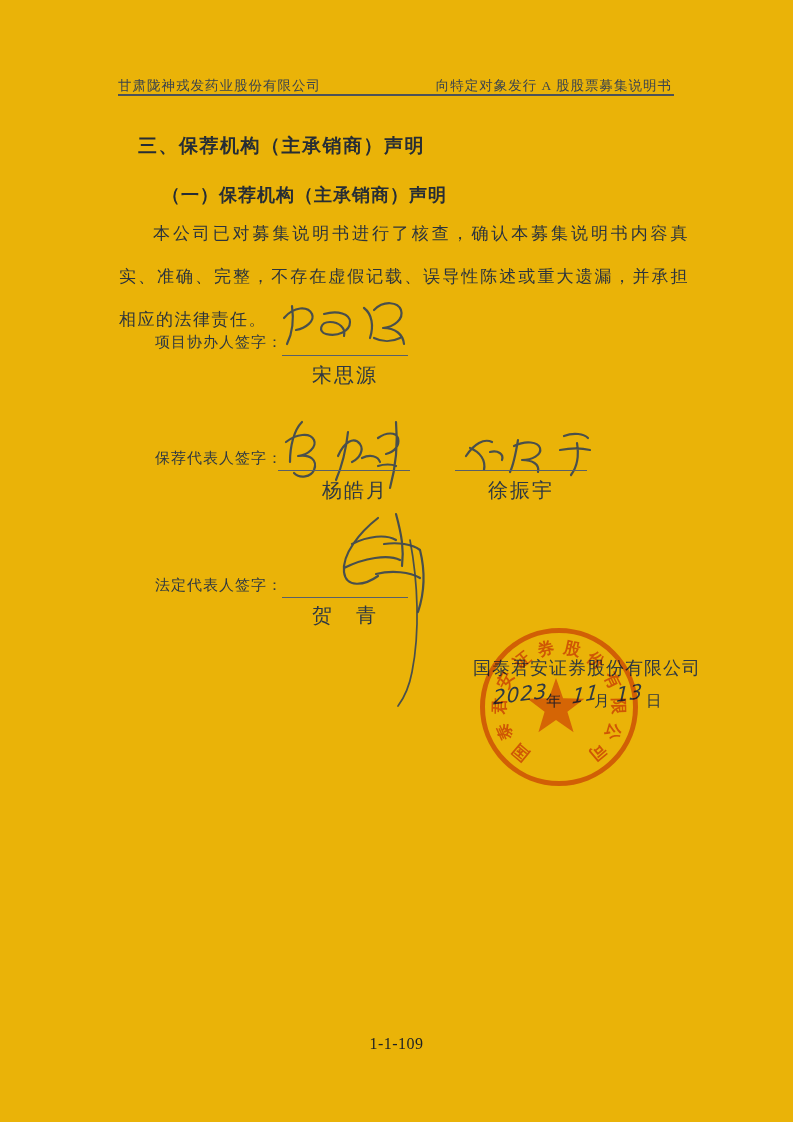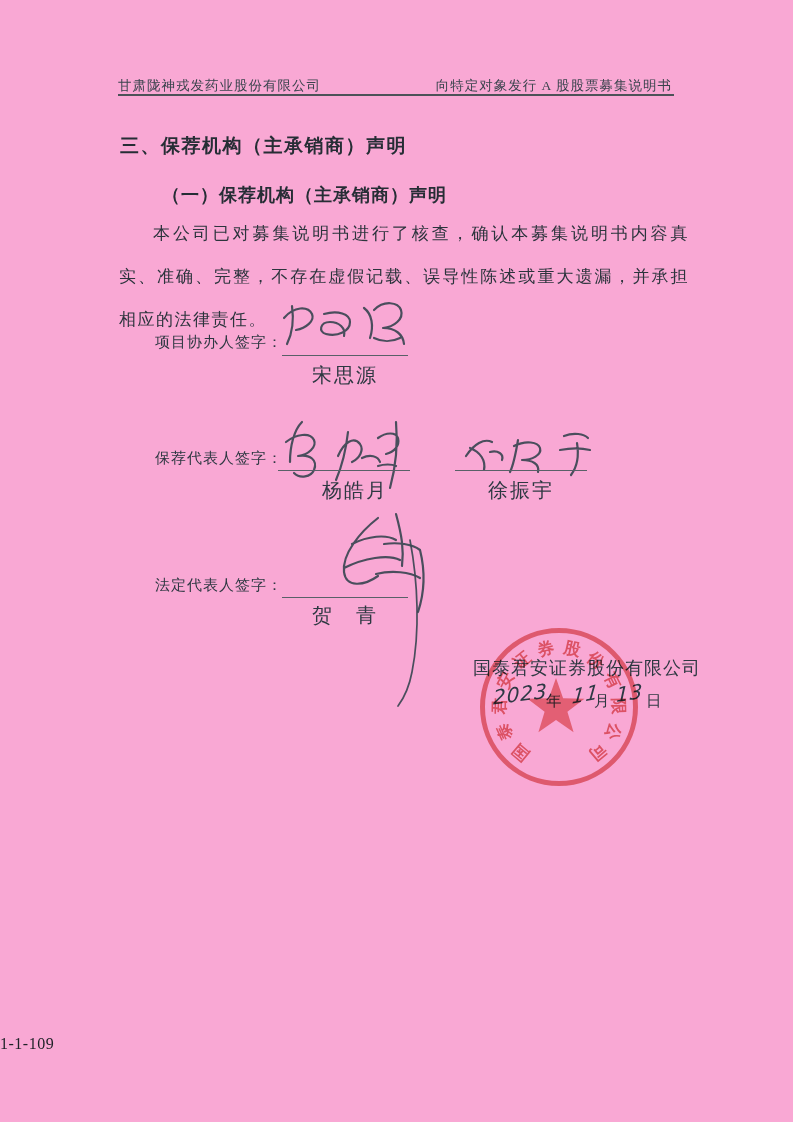--- a/index.html
+++ b/index.html
@@ -2,21 +2,21 @@
 <html><head>
 <meta charset="utf-8">
 <style>
   * { margin: 0; padding: 0; box-sizing: border-box; }
   html, body { background: #ffffff; }
   .page {
     position: relative;
     width: 793px;
     height: 1122px;
     margin: 0 auto;
-    background: #f9a8d4;
+    background: #eab308;
     font-family: "Liberation Serif", serif;
     color: #2f3943;
     overflow: hidden;
   }
   .abs { position: absolute; }
 
   
   .hdr { font-size: 13.5px; letter-spacing: 1px; color: #3a434d; white-space: nowrap; }
   .hdr-rule { height: 2px; background: #4c5258; }
 
@@ -79,32 +79,32 @@
   .seal-star { fill: #dd5a55; opacity: 0.8; }
   .seal-char {
     font-size: 16.5px;
     font-weight: bold;
     fill: #d9534f;
     text-anchor: middle;
     font-family: "Liberation Sans", sans-serif;
     opacity: 0.9;
   }
 
-  .pageno { font-size: 16px; letter-spacing: 0.5px; color: #1d2126; }
+  .pageno { font-size: 16px; letter-spacing: 0.5px; color: #1d2126; text-align: center; }
 </style>
 </head>
 <body>
 
 <div class="page">
 
   <div class="abs hdr" style="left:118px; top:77px;">甘肃陇神戎发药业股份有限公司</div>
   <div class="abs hdr" style="right:121px; top:77px;">向特定对象发行 A 股股票募集说明书</div>
   <div class="abs hdr-rule" style="left:118px; top:94px; width:556px;"></div>
 
-  <div class="abs h1" style="left:120px; top:133px;">三、保荐机构（主承销商）声明</div>
+  <div class="abs h1" style="left:138px; top:133px;">三、保荐机构（主承销商）声明</div>
   <div class="abs h2" style="left:162px; top:183px;">（一）保荐机构（主承销商）声明</div>
 
   <div class="abs para" style="left:119px; top:212px; width:570px;">本公司已对募集说明书进行了核查，确认本募集说明书内容真实、准确、完整，不存在虚假记载、误导性陈述或重大遗漏，并承担相应的法律责任。</div>
 
   <div class="abs lbl" style="left:155px; top:333px;">项目协办人签字：</div>
   <svg class="abs sig" style="left:268px; top:296px;" width="140" height="62" viewBox="0 0 140 62">
     <path d="M16 22 c10 -12 24 -12 28 -4 c3 7 -6 14 -16 16 m-4 -24 c2 14 0 28 -5 38"></path>
     <path d="M56 18 c14 -4 26 0 26 8 c0 9 -12 15 -24 12 c-8 -2 -6 -12 4 -12 c9 0 16 6 14 14"></path>
     <path d="M96 12 c8 6 10 18 6 30 m4 -28 c10 -10 24 -8 27 0 c3 9 -7 17 -18 18 c12 0 20 6 21 16 m-30 -6 c8 4 18 4 26 0"></path>
   </svg>

